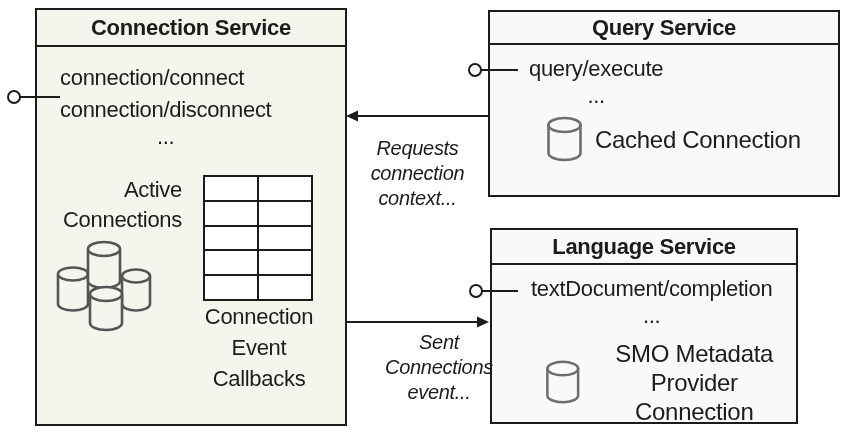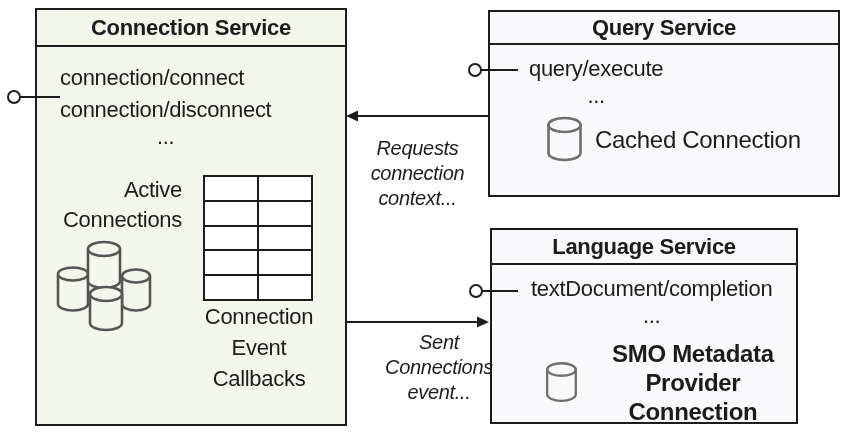--- a/index.html
+++ b/index.html
@@ -56,21 +56,21 @@
   }
   .table-icon .cell{background:#ffffff;}
 
   .callbacks-label{
     position:absolute;left:146px;top:254px;width:152px;
     text-align:center;font-size:22px;line-height:31px;letter-spacing:-0.3px;
   }
 
   .db-row{position:absolute;display:flex;align-items:center;}
   .query-db-row{left:55px;top:70px;text-align:right;}
-  .lang-db-row{left:52px;top:74px;font-weight:bold;}
+  .lang-db-row{left:52px;top:74px;}
   .db-label{margin-left:10px;font-size:24px;letter-spacing:-0.3px;line-height:29px;}
   .db-label.centered{text-align:center;}
 
   .arrow-label{
     position:absolute;z-index:2;
     font-style:italic;font-size:20px;line-height:25px;
     text-align:center;letter-spacing:-0.3px;
   }
   .requests-label{left:350px;top:136px;width:135px;}
   .sent-label{left:370px;top:330px;width:138px;}

